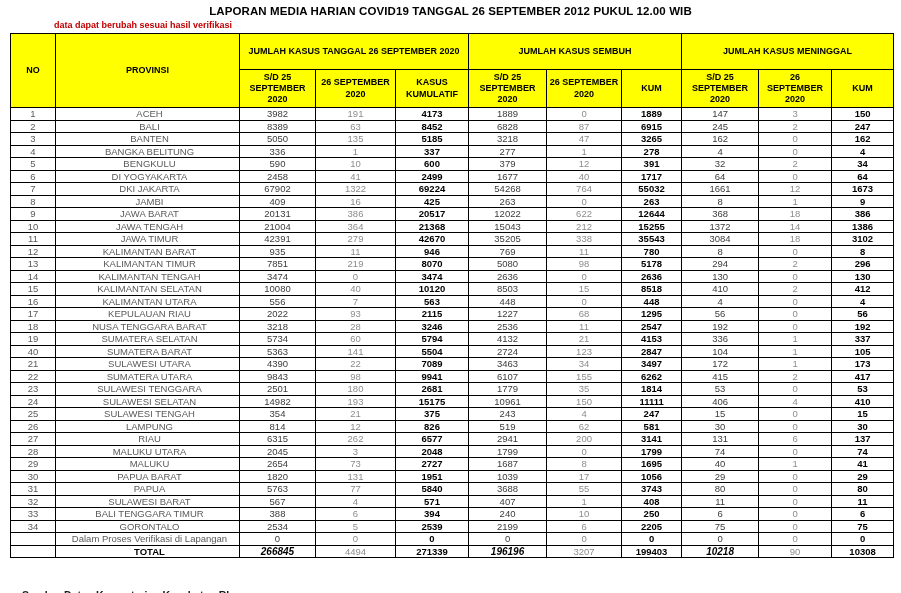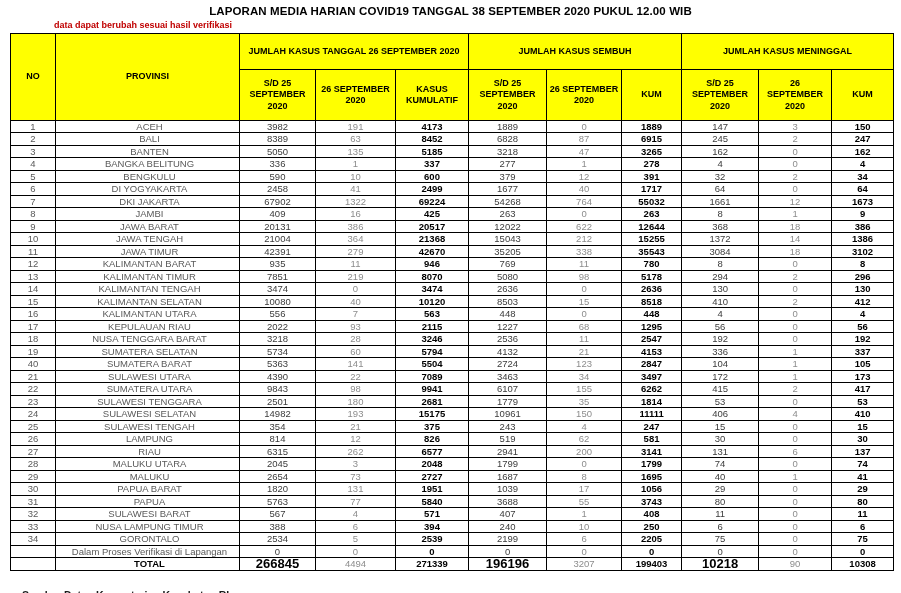--- a/index.html
+++ b/index.html
@@ -18,41 +18,41 @@
   table.report {
     position:absolute; top:33px; left:10px; width:883px;
     border-collapse:collapse; table-layout:fixed;
   }
   .report th, .report td {
     border:1px solid #000; padding:0; overflow:hidden;
   }
   .report thead th {
     background:#FFFF00; color:#000; font-size:9px; font-weight:bold;
     text-align:center; vertical-align:middle; line-height:1.25;
-    white-space:normal; padding:8px 2px;
+    white-space:normal; padding:1px 2px;
   }
   .report thead tr.h1 { height:36px; }
   .report thead tr.h2 { height:38px; }
   .report tbody td { height:11.5px; font-size:9.5px; line-height:11.5px; white-space:nowrap; }
   td.c-no   { text-align:center; color:#595959; }
   td.c-prov { text-align:center; padding-left:4px; color:#595959; }
   td.v-sd   { text-align:center; color:#3b3b3b; }
   td.v-day  { text-align:center; color:#8c8c8c; }
   td.v-kum  { text-align:center; color:#000; font-weight:bold; font-size:10px; }
   tr.total-row td.c-prov { color:#000; font-weight:bold; }
-  tr.total-row td.v-sd   { color:#000; font-weight:bold; font-size:13px; }
+  tr.total-row td.v-sd   { color:#000; font-weight:bold; font-size:10px;font-style:italic; }
   .source {
     position:absolute; top:589px; left:22px;
     font-size:10.5px; font-weight:bold; color:#1a1a1a;
   }
 </style>
 </head>
 <body>
 
-<div class="title">LAPORAN MEDIA HARIAN COVID19 TANGGAL 38 SEPTEMBER 2020 PUKUL 12.00 WIB</div>
+<div class="title">LAPORAN MEDIA HARIAN COVID19 TANGGAL 26 SEPTEMBER 2012 PUKUL 12.00 WIB</div>
 <div class="disclaimer">data dapat berubah sesuai hasil verifikasi</div>
 
 <table class="report">
   <colgroup>
     <col style="width:45px">
       <col style="width:184px">
     <col style="width:76px">
       <col style="width:80px">
       <col style="width:73px">
     <col style="width:78px">
@@ -494,21 +494,21 @@
         <td class="v-kum">571</td>
         <td class="v-sd">407</td>
         <td class="v-day">1</td>
         <td class="v-kum">408</td>
         <td class="v-sd">11</td>
         <td class="v-day">0</td>
         <td class="v-kum">11</td>
       </tr>
       <tr>
         <td class="c-no">33</td>
-        <td class="c-prov">NUSA LAMPUNG TIMUR</td>
+        <td class="c-prov">BALI TENGGARA TIMUR</td>
         <td class="v-sd">388</td>
         <td class="v-day">6</td>
         <td class="v-kum">394</td>
         <td class="v-sd">240</td>
         <td class="v-day">10</td>
         <td class="v-kum">250</td>
         <td class="v-sd">6</td>
         <td class="v-day">0</td>
         <td class="v-kum">6</td>
       </tr>

